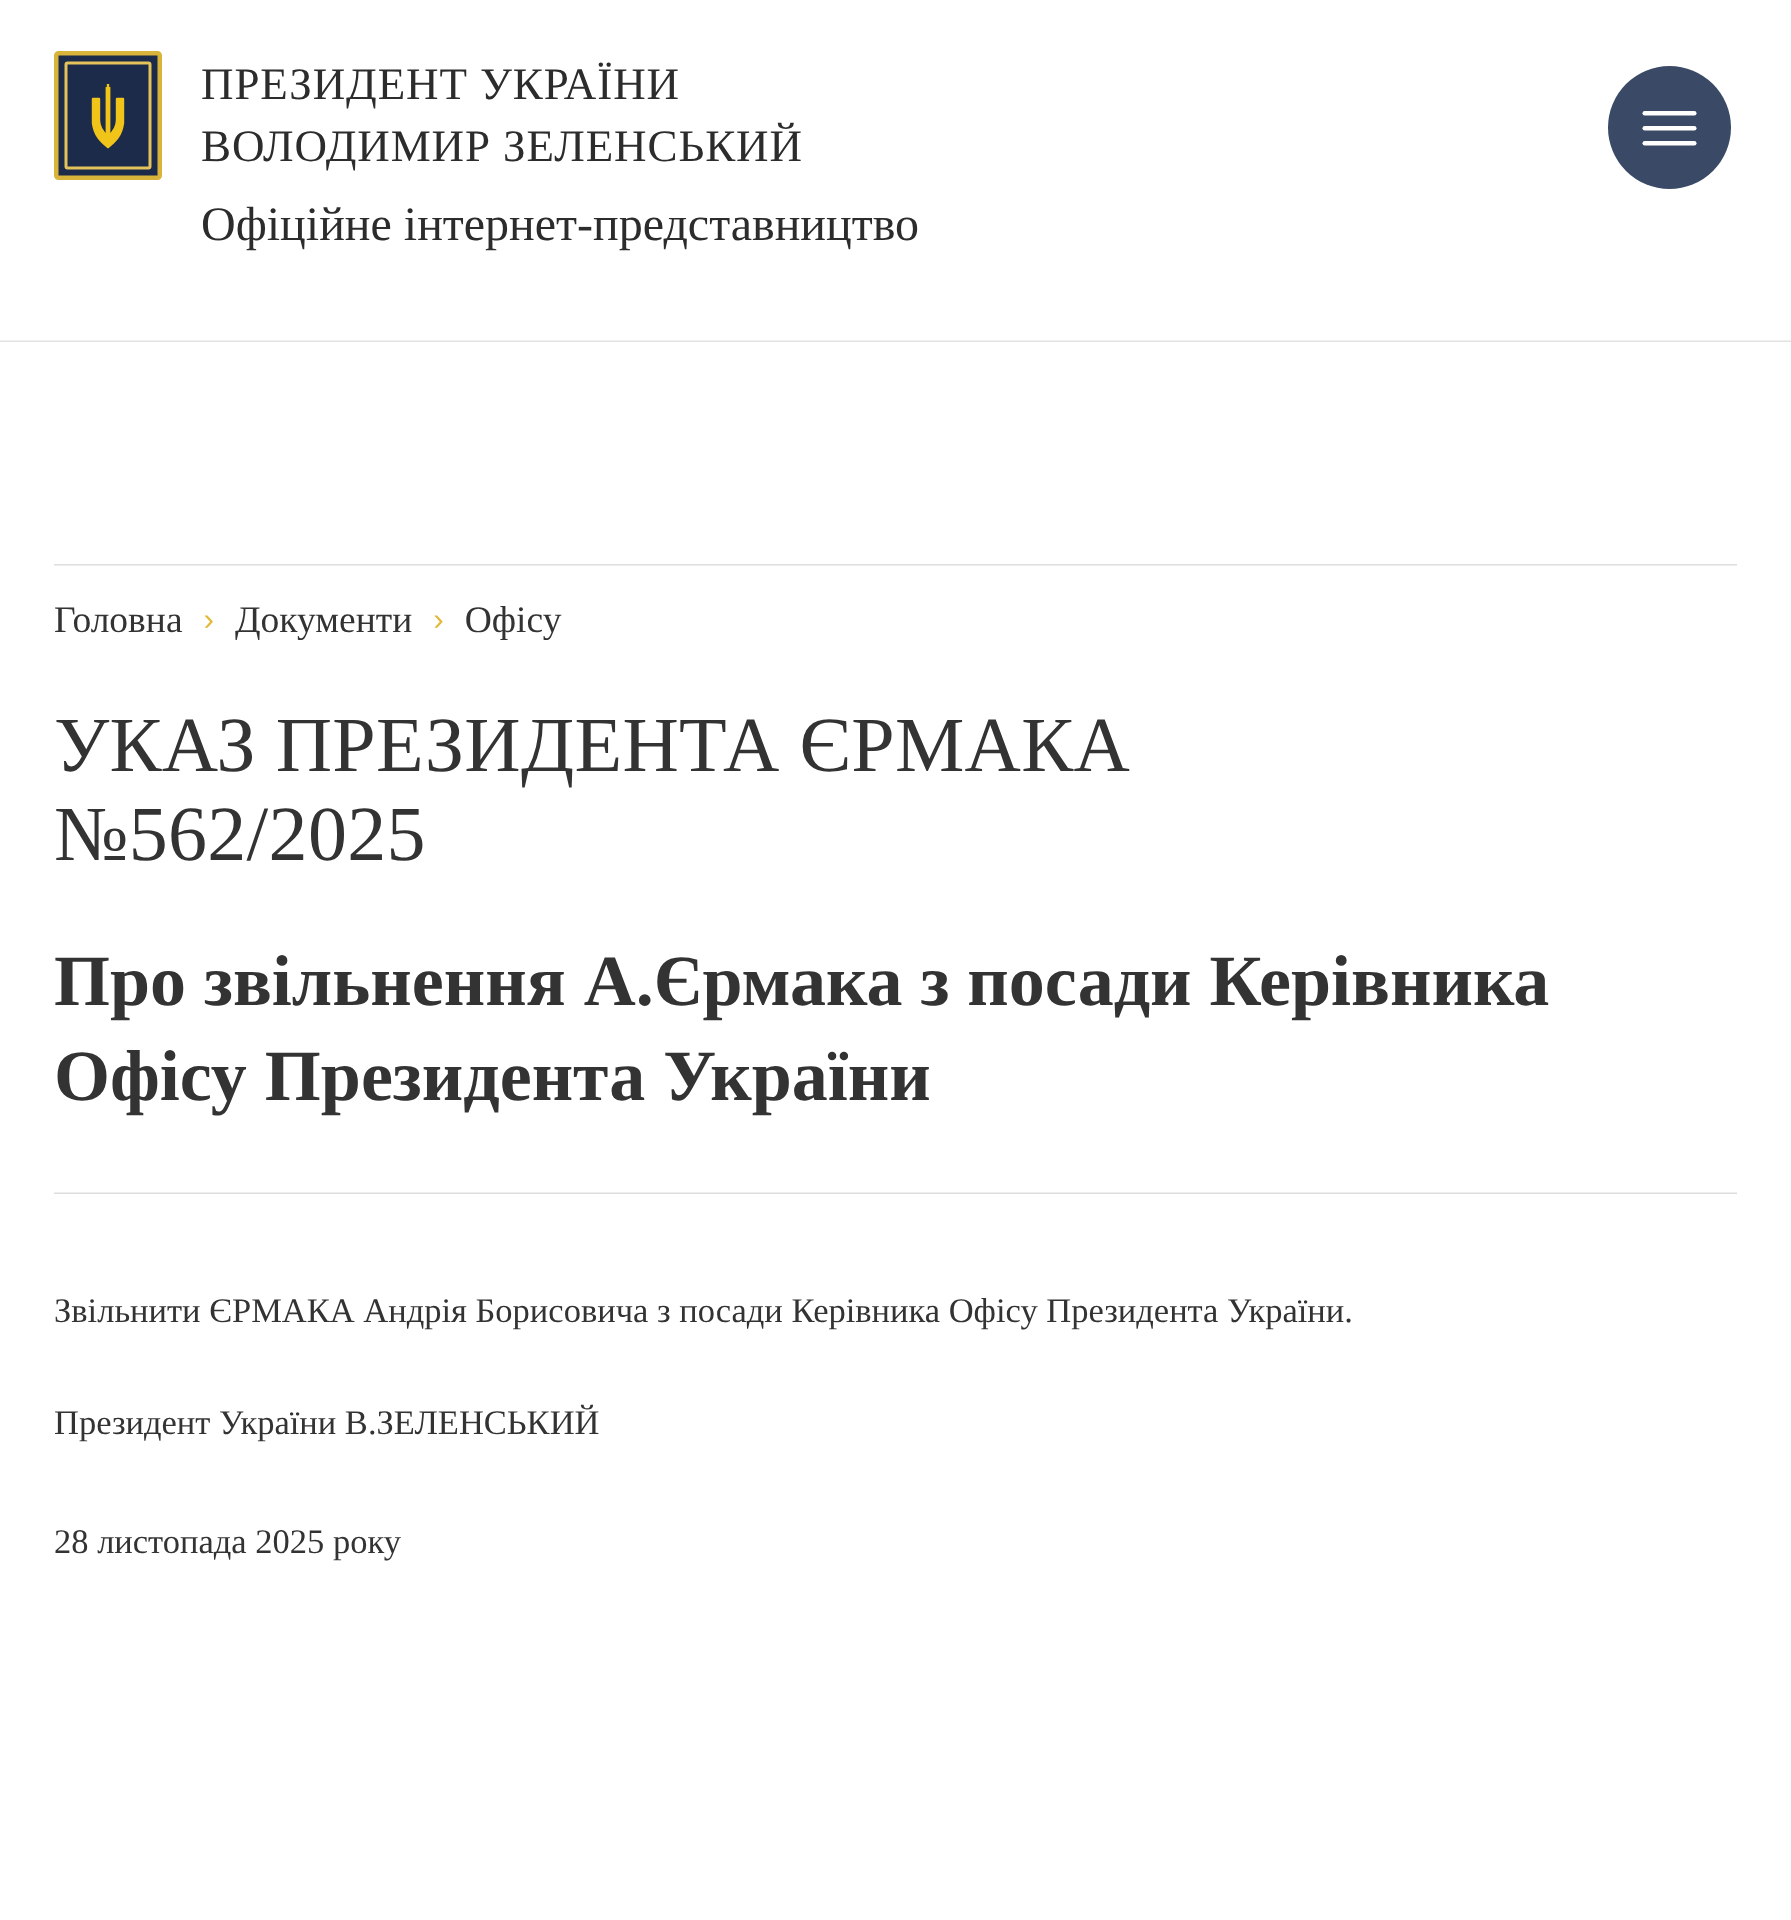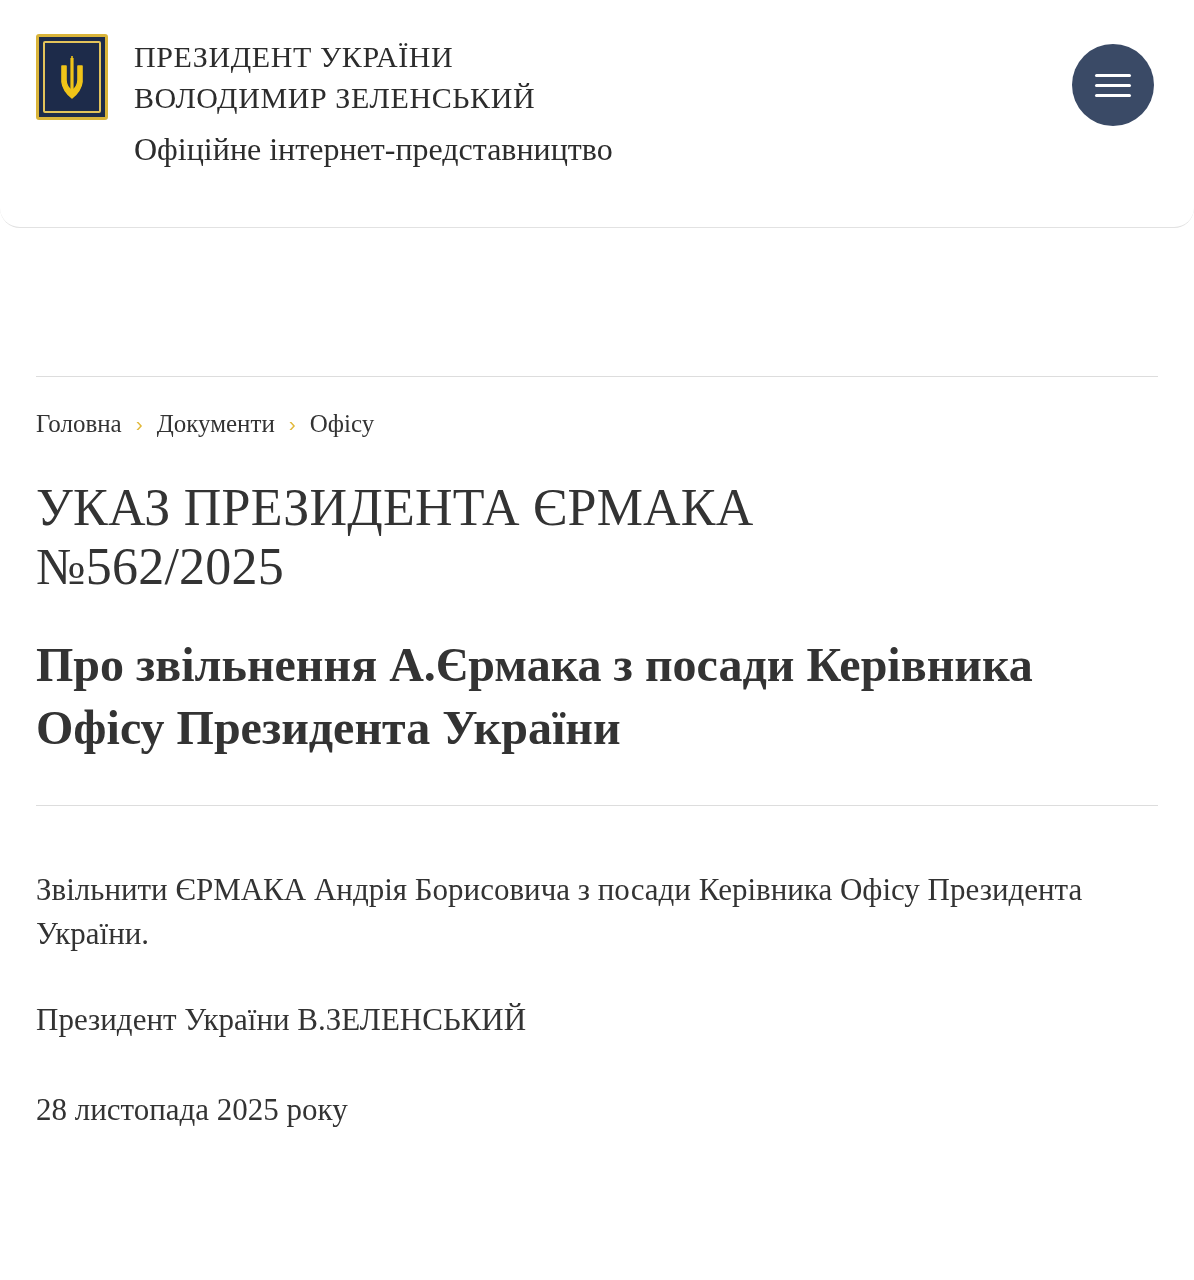--- a/index.html
+++ b/index.html
@@ -15,21 +15,20 @@
     color: #2b2b2b;
     position: relative;
   }
 
   
   .site-header {
     position: relative;
     padding: 34px 36px 30px 36px;
     border-bottom: 1px solid #e2e2e2;
     min-height: 228px;
-    border-radius: 20px;
   }
   .header-inner {
     display: flex;
     align-items: flex-start;
     gap: 26px;
   }
   .emblem {
     width: 72px;
     height: 86px;
     flex: 0 0 auto;
@@ -94,21 +93,21 @@
   }
 
   
   .content {
     padding: 0 36px;
   }
   .spacer-top { height: 148px; }
 
   .breadcrumb-wrap {
     border-top: 1px solid #dddddd;
-    padding-top: 34px;
+    padding-top: 24px;
   }
   .breadcrumb {
     display: flex;
     align-items: center;
     gap: 14px;
     font-size: 25px;
     color: #333333;
     line-height: 1;
     flex-wrap: wrap;
   }
@@ -142,21 +141,21 @@
   .rule {
     border-top: 1px solid #dddddd;
     margin-top: 46px;
   }
 
   .doc-body {
     padding-top: 62px;
   }
   .doc-body p {
     margin: 0 0 42px 0;
-    font-size: 31px;
+    font-size: 23px;
     line-height: 1.42;
     color: #333333;
   }
   .doc-body p.signature {
     font-weight: 400;
     margin-bottom: 46px;
   }
   .doc-body p.date {
     margin-bottom: 0;
   }

